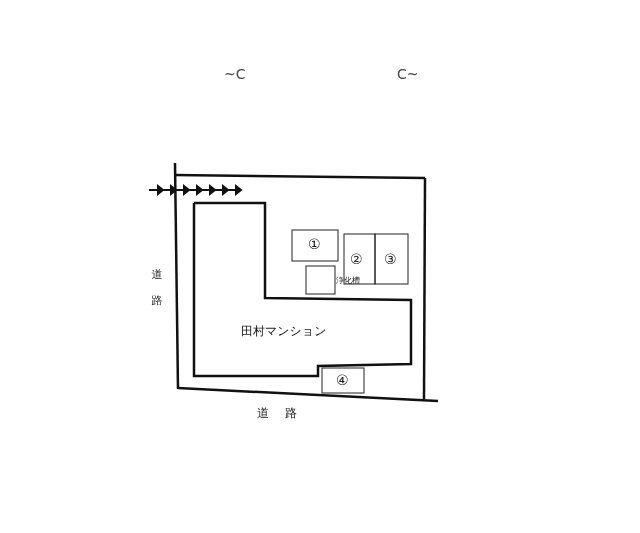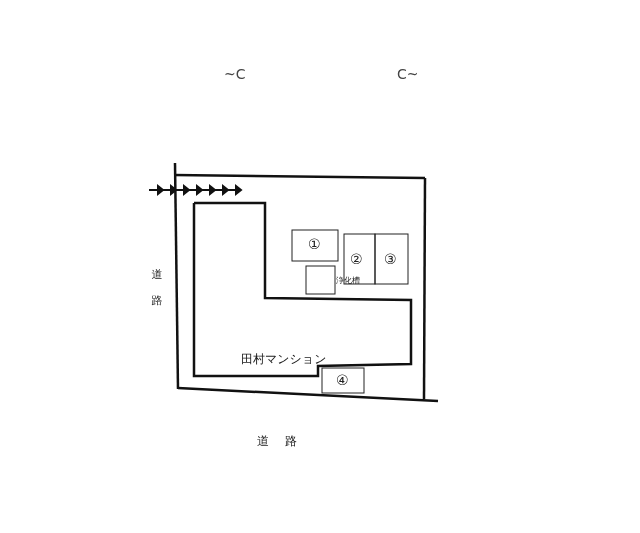--- a/index.html
+++ b/index.html
@@ -1,19 +1,19 @@
 <!DOCTYPE html>
 <html><head>
   <meta charset="utf-8">
   <style>
     html, body { margin: 0; padding: 0; background: #ffffff; }
     body { width: 640px; height: 533px; position: relative; overflow: hidden;
            font-family: "DejaVu Sans", sans-serif; color: #1a1a1a; }
     svg { position: absolute; left: 0; top: 0; }
-    .lbl { position: absolute; font-size: 12px; color: #1a1a1a; white-space: nowrap; margin-top: 28px; }
+    .lbl { position: absolute; font-size: 12px; color: #1a1a1a; white-space: nowrap; }
     .circ { position: absolute; font-size: 14px; color: #222; }
     .small { position: absolute; font-size: 8px; color: #222; }
     .vert { position: absolute; font-size: 11px; width: 12px; line-height: 26px; text-align: center; }
     .scan { position: absolute; font-size: 14px; color: #444; }
   </style>
 </head>
 <body>
 
 <svg width="640" height="533" viewBox="0 0 640 533">
 

